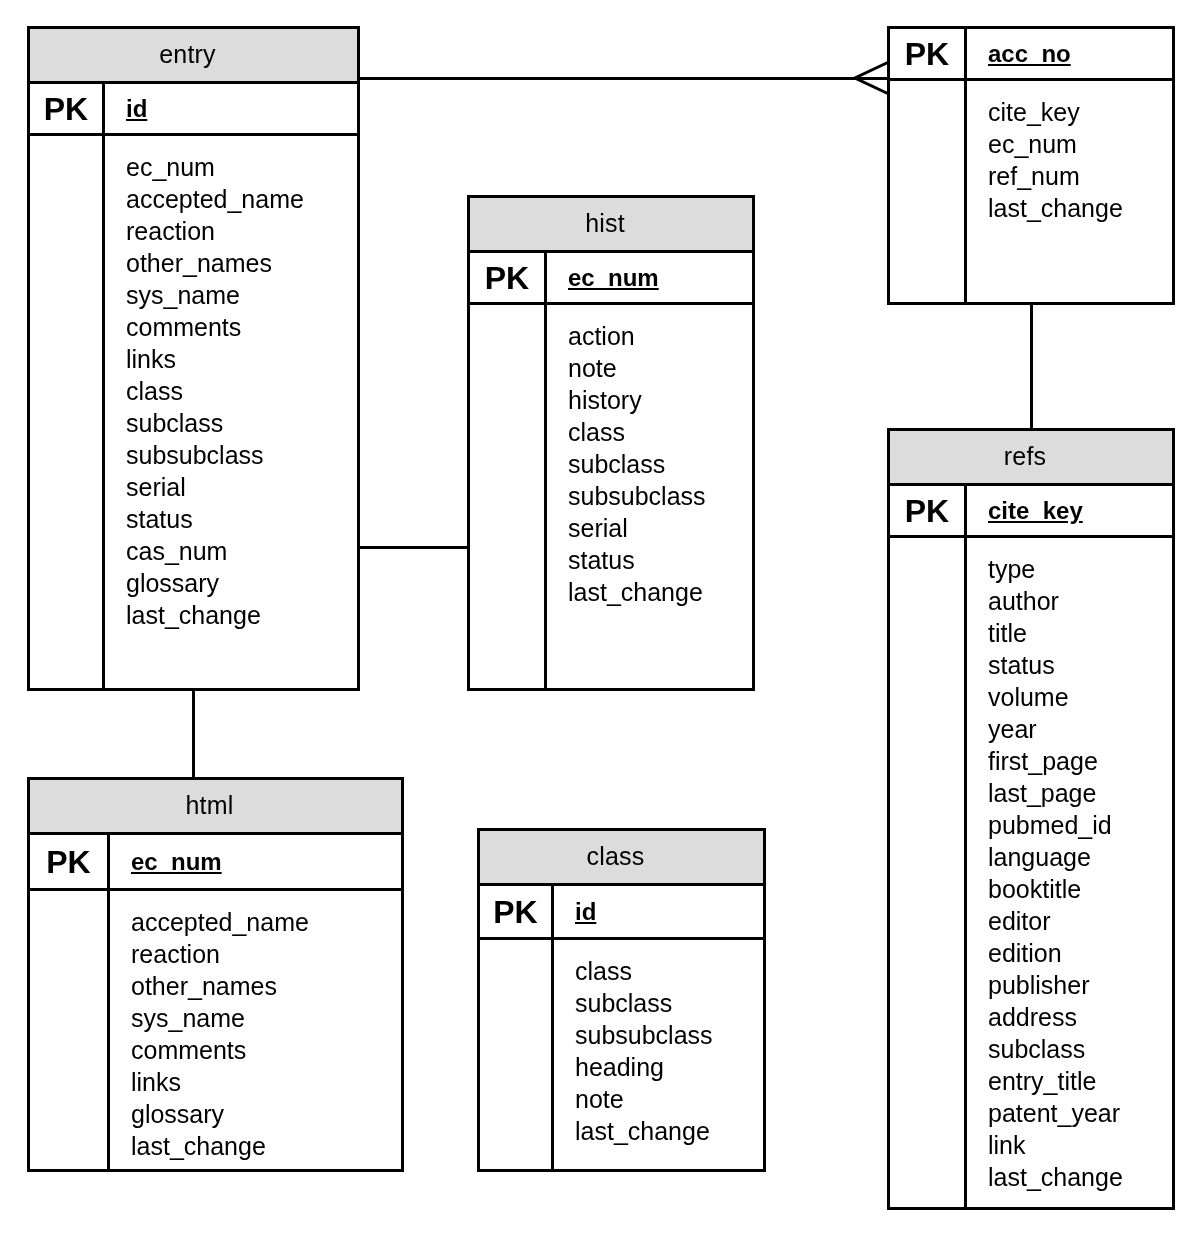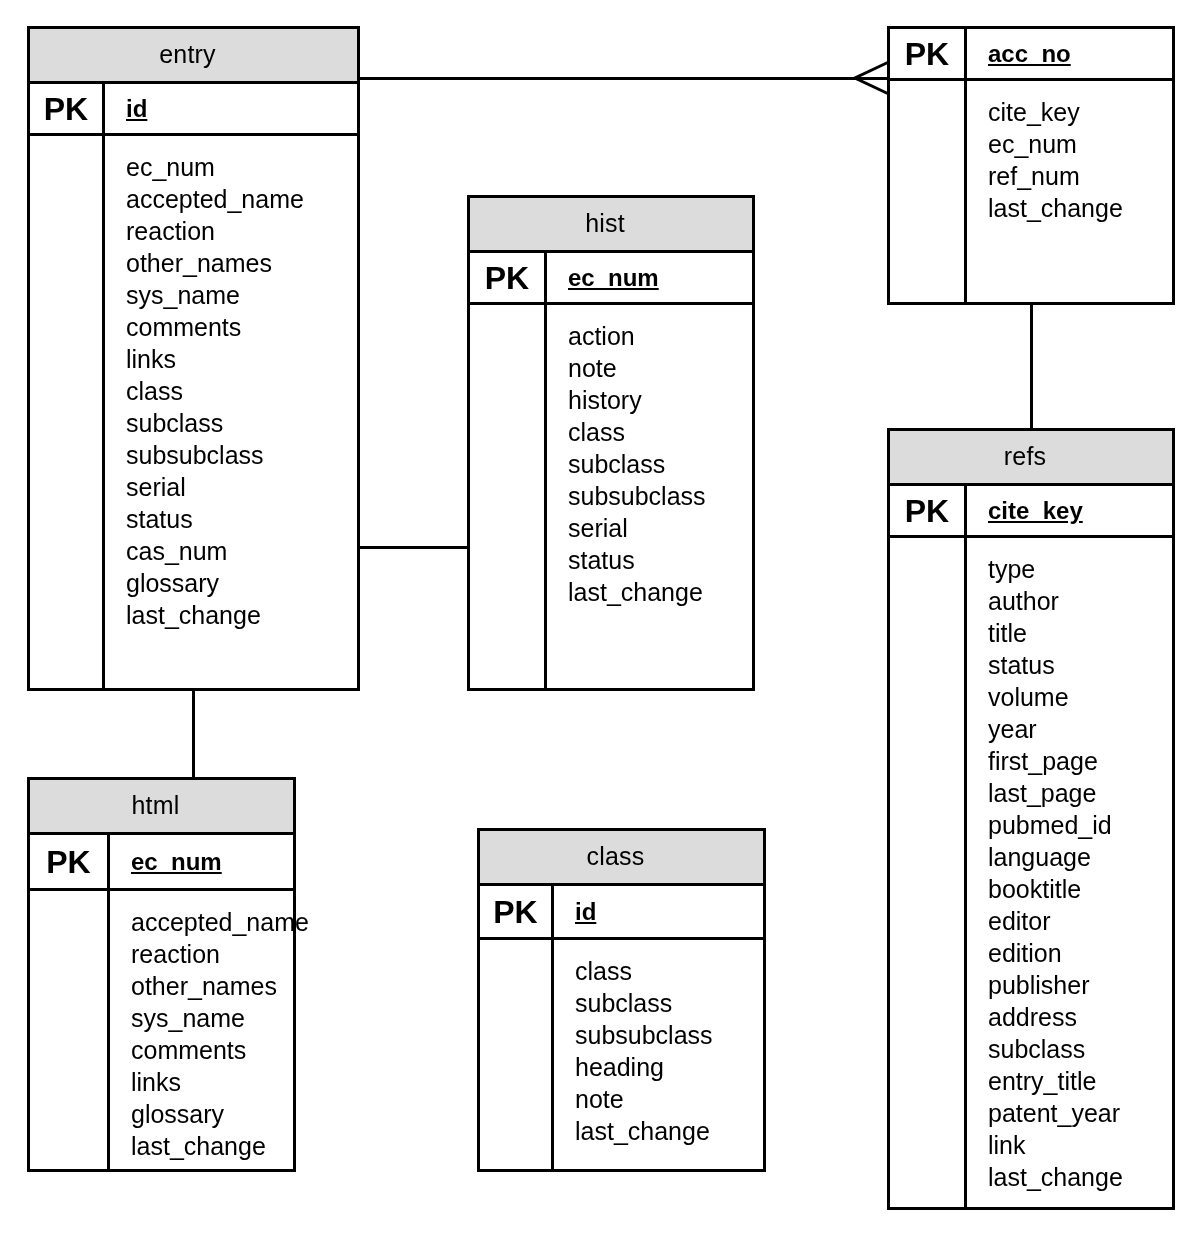--- a/index.html
+++ b/index.html
@@ -226,21 +226,21 @@
           <div class="attr-item">address</div>
           <div class="attr-item">subclass</div>
           <div class="attr-item">entry_title</div>
           <div class="attr-item">patent_year</div>
           <div class="attr-item">link</div>
           <div class="attr-item">last_change</div>
         </div>
     </div>
   </div>
 
-  <div class="entity" style="left:27px; top:777px; width:269px; height:395px;">
+  <div class="entity" style="left:27px; top:777px; width:377px; height:395px;">
     <div class="entity-title">html</div>
     <div class="pk-row" style="min-height:56px;">
       <div class="col-key" style="width:80px;">
         <span class="col-key-label">PK</span>
       </div>
       <div class="col-field">
         <span class="pk-name">ec_num</span>
       </div>
     </div>
     <div class="attr-row">

